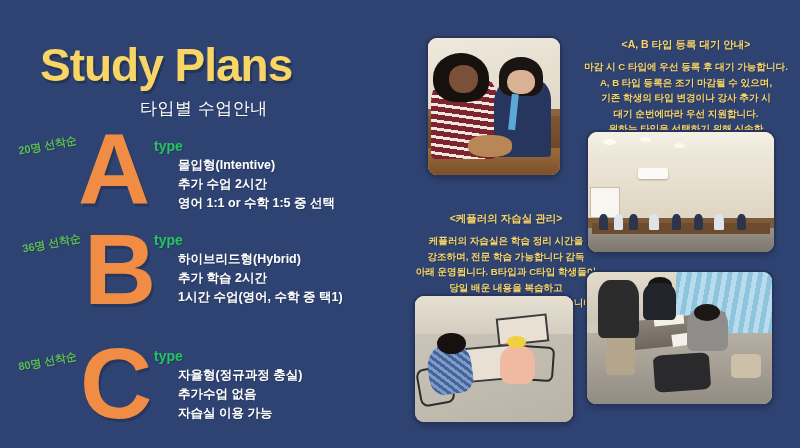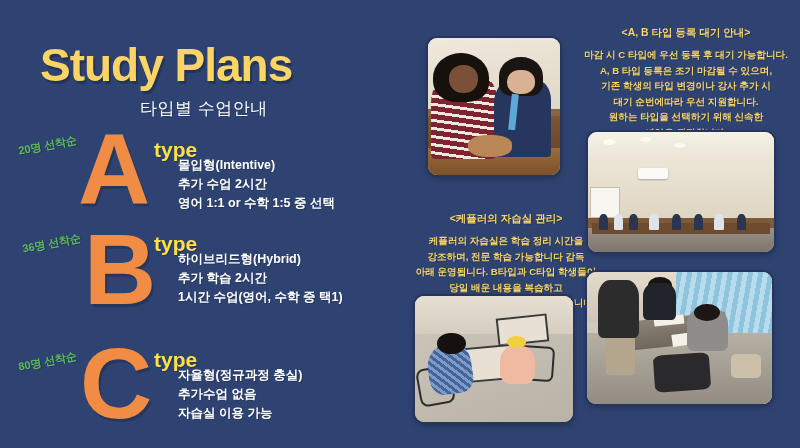--- a/index.html
+++ b/index.html
@@ -36,21 +36,21 @@
     text-shadow:1px 1px 0 rgba(0,0,0,0.2);
   }
   .plan .letter {
     position:absolute;
     font-size:100px; font-weight:bold; color:#f08c44;
     line-height:0.78; letter-spacing:-3px;
     text-shadow:2px 3px 0 rgba(0,0,0,0.18);
   }
   .plan .typeword {
     position:absolute;
-    font-size:21px; font-weight:bold; color:#fde047;
+    font-size:14px; font-weight:bold; color:#22c55e;
     text-shadow:1px 1px 0 rgba(0,0,0,0.2);
   }
   .plan .lines {
     position:absolute;
     color:#ffffff; font-size:12.5px; font-weight:bold;
     line-height:1.52; white-space:nowrap;
     text-shadow:1px 1px 0 rgba(0,0,0,0.18);
     margin-left:24px;
   }
 
@@ -78,21 +78,21 @@
   .note .note-head {
     font-size:10.5px; font-weight:bold; color:#f8d565;
     margin-bottom:7px; white-space:nowrap;
     text-shadow:1px 1px 0 rgba(0,0,0,0.2);
   }
   .note .note-body {
     font-size:9.6px; font-weight:bold; color:#f8d565;
     line-height:1.62; white-space:nowrap;
     text-shadow:1px 1px 0 rgba(0,0,0,0.2);
   }
-  #note-ab { left:575px; top:26px; width:222px; }
+  #note-ab { left:575px; top:38px; width:222px; }
   #note-study { left:392px; top:212px; width:228px; }
 
   
   .photo {
     position:absolute; overflow:hidden;
     border-radius:9px;
     box-shadow:0 0 0 2px #27355c, 0 3px 7px rgba(0,0,0,0.3);
     background:#cfcabd;
   }
 

